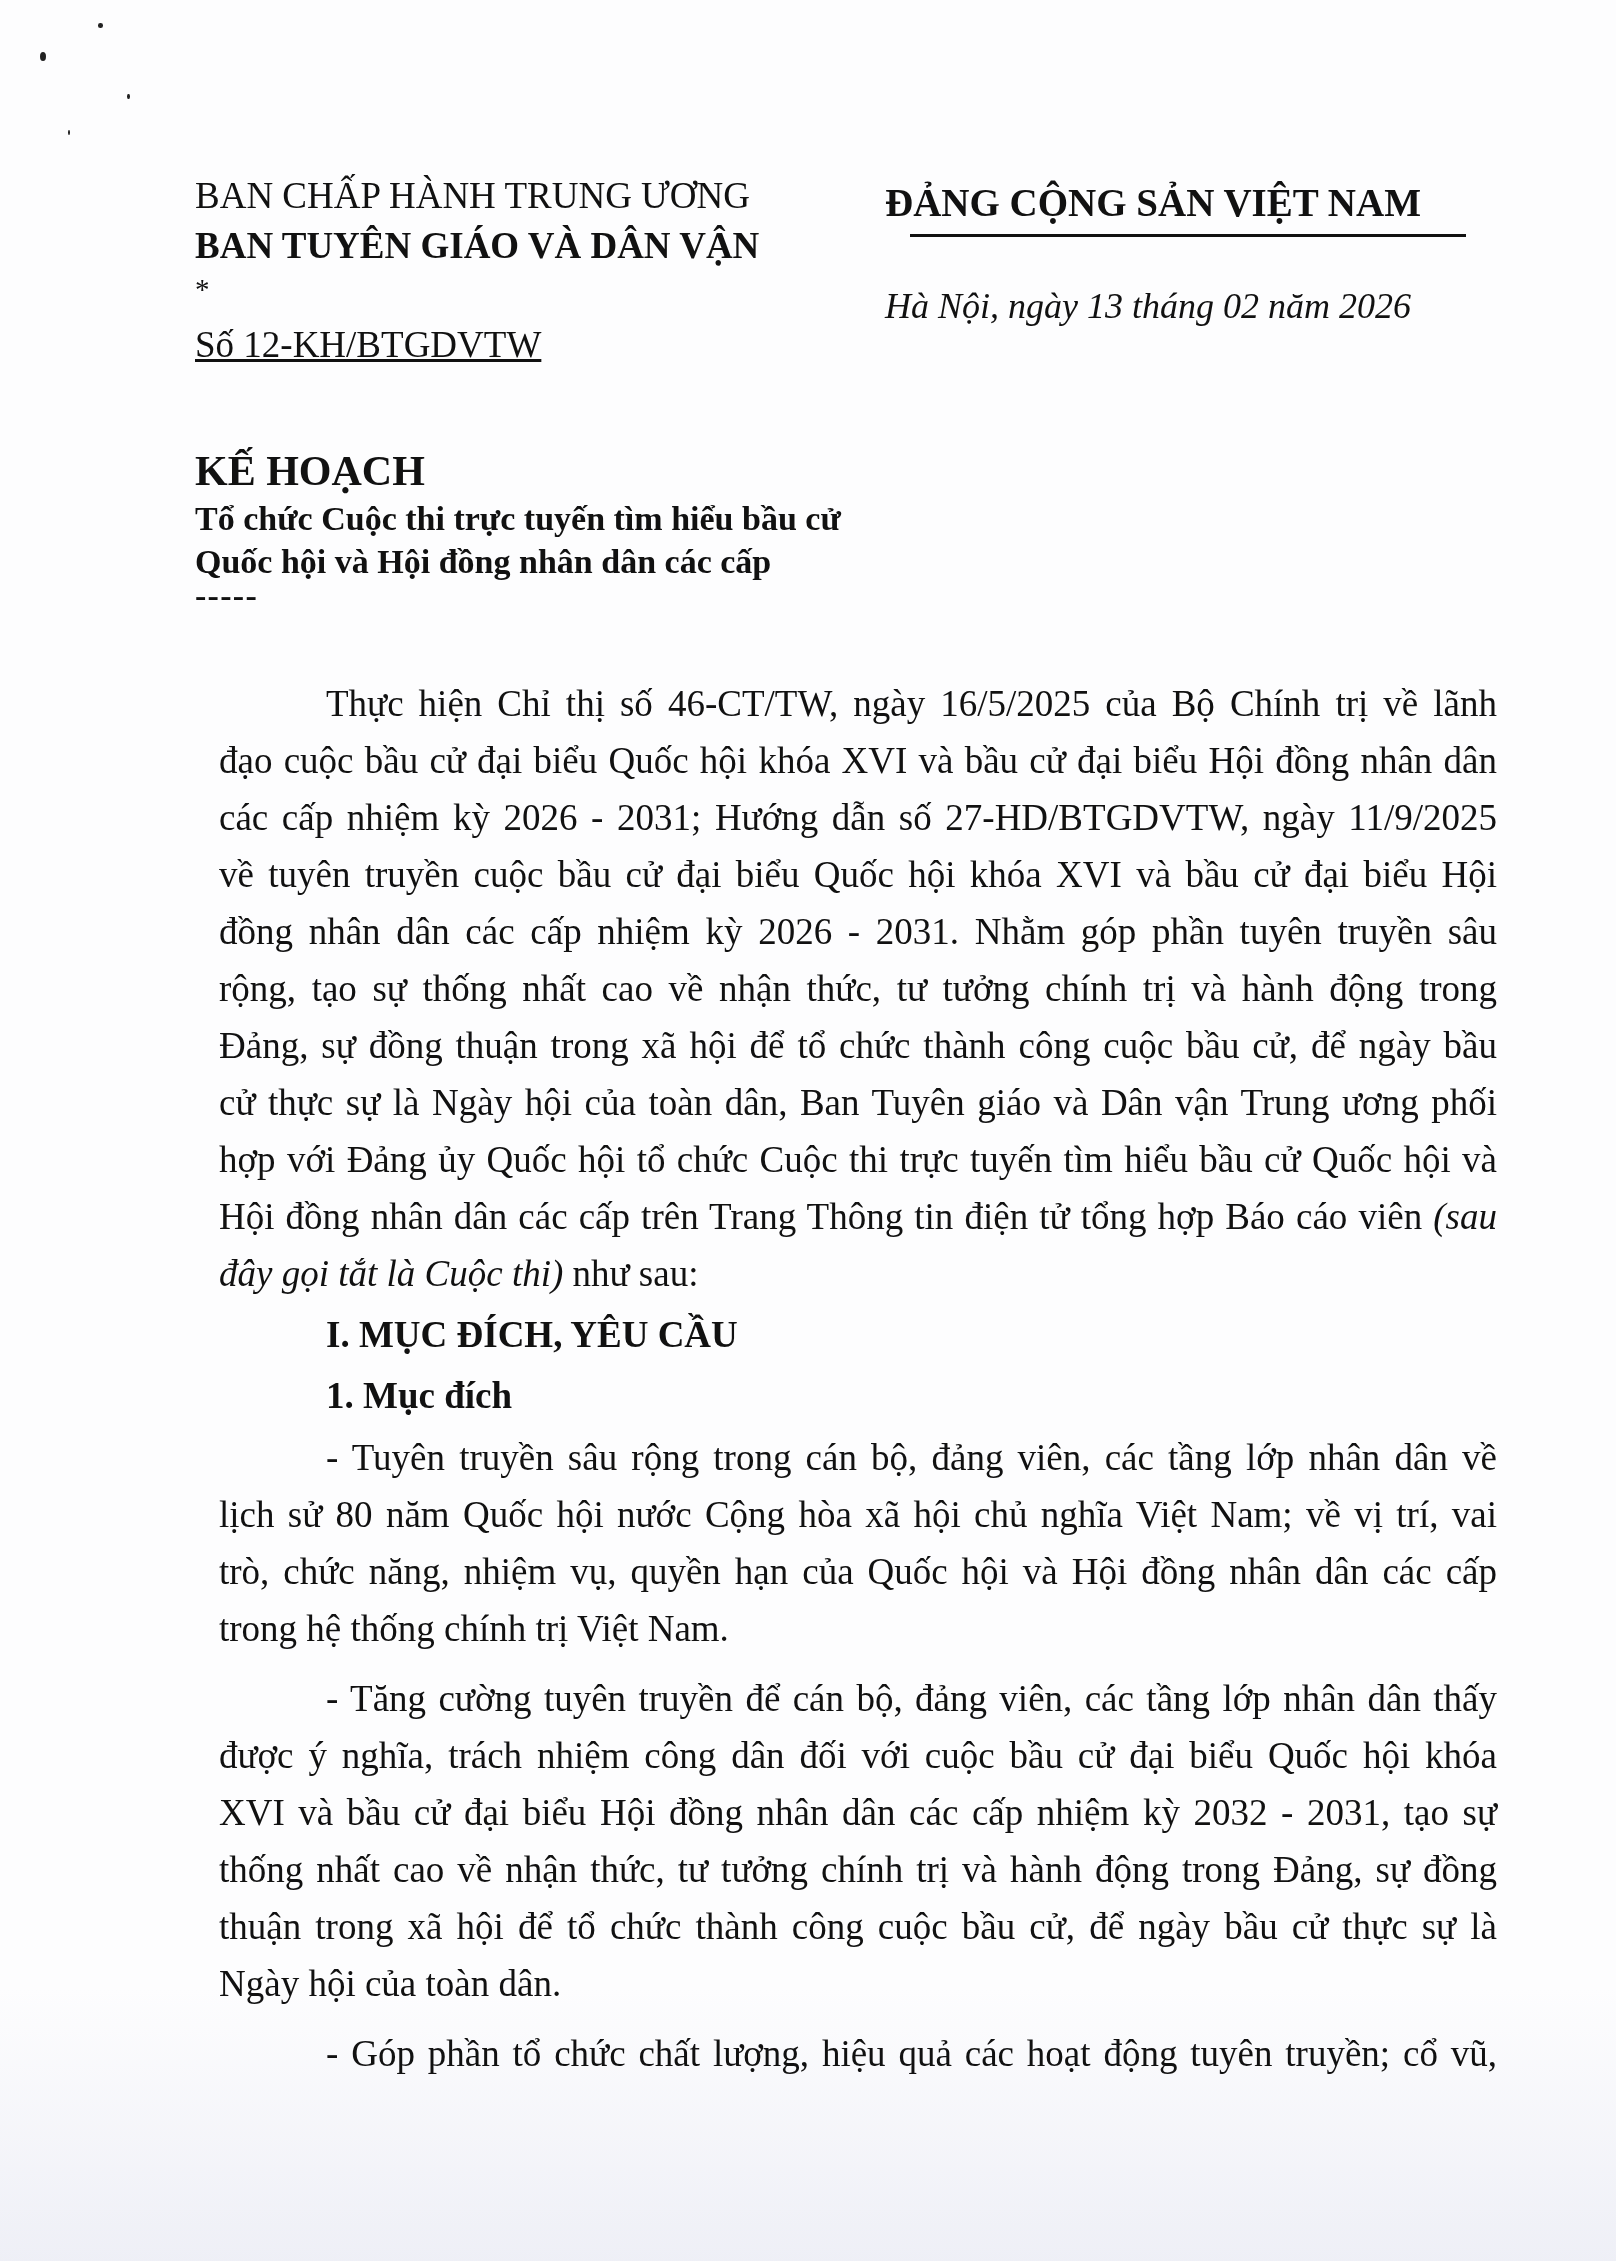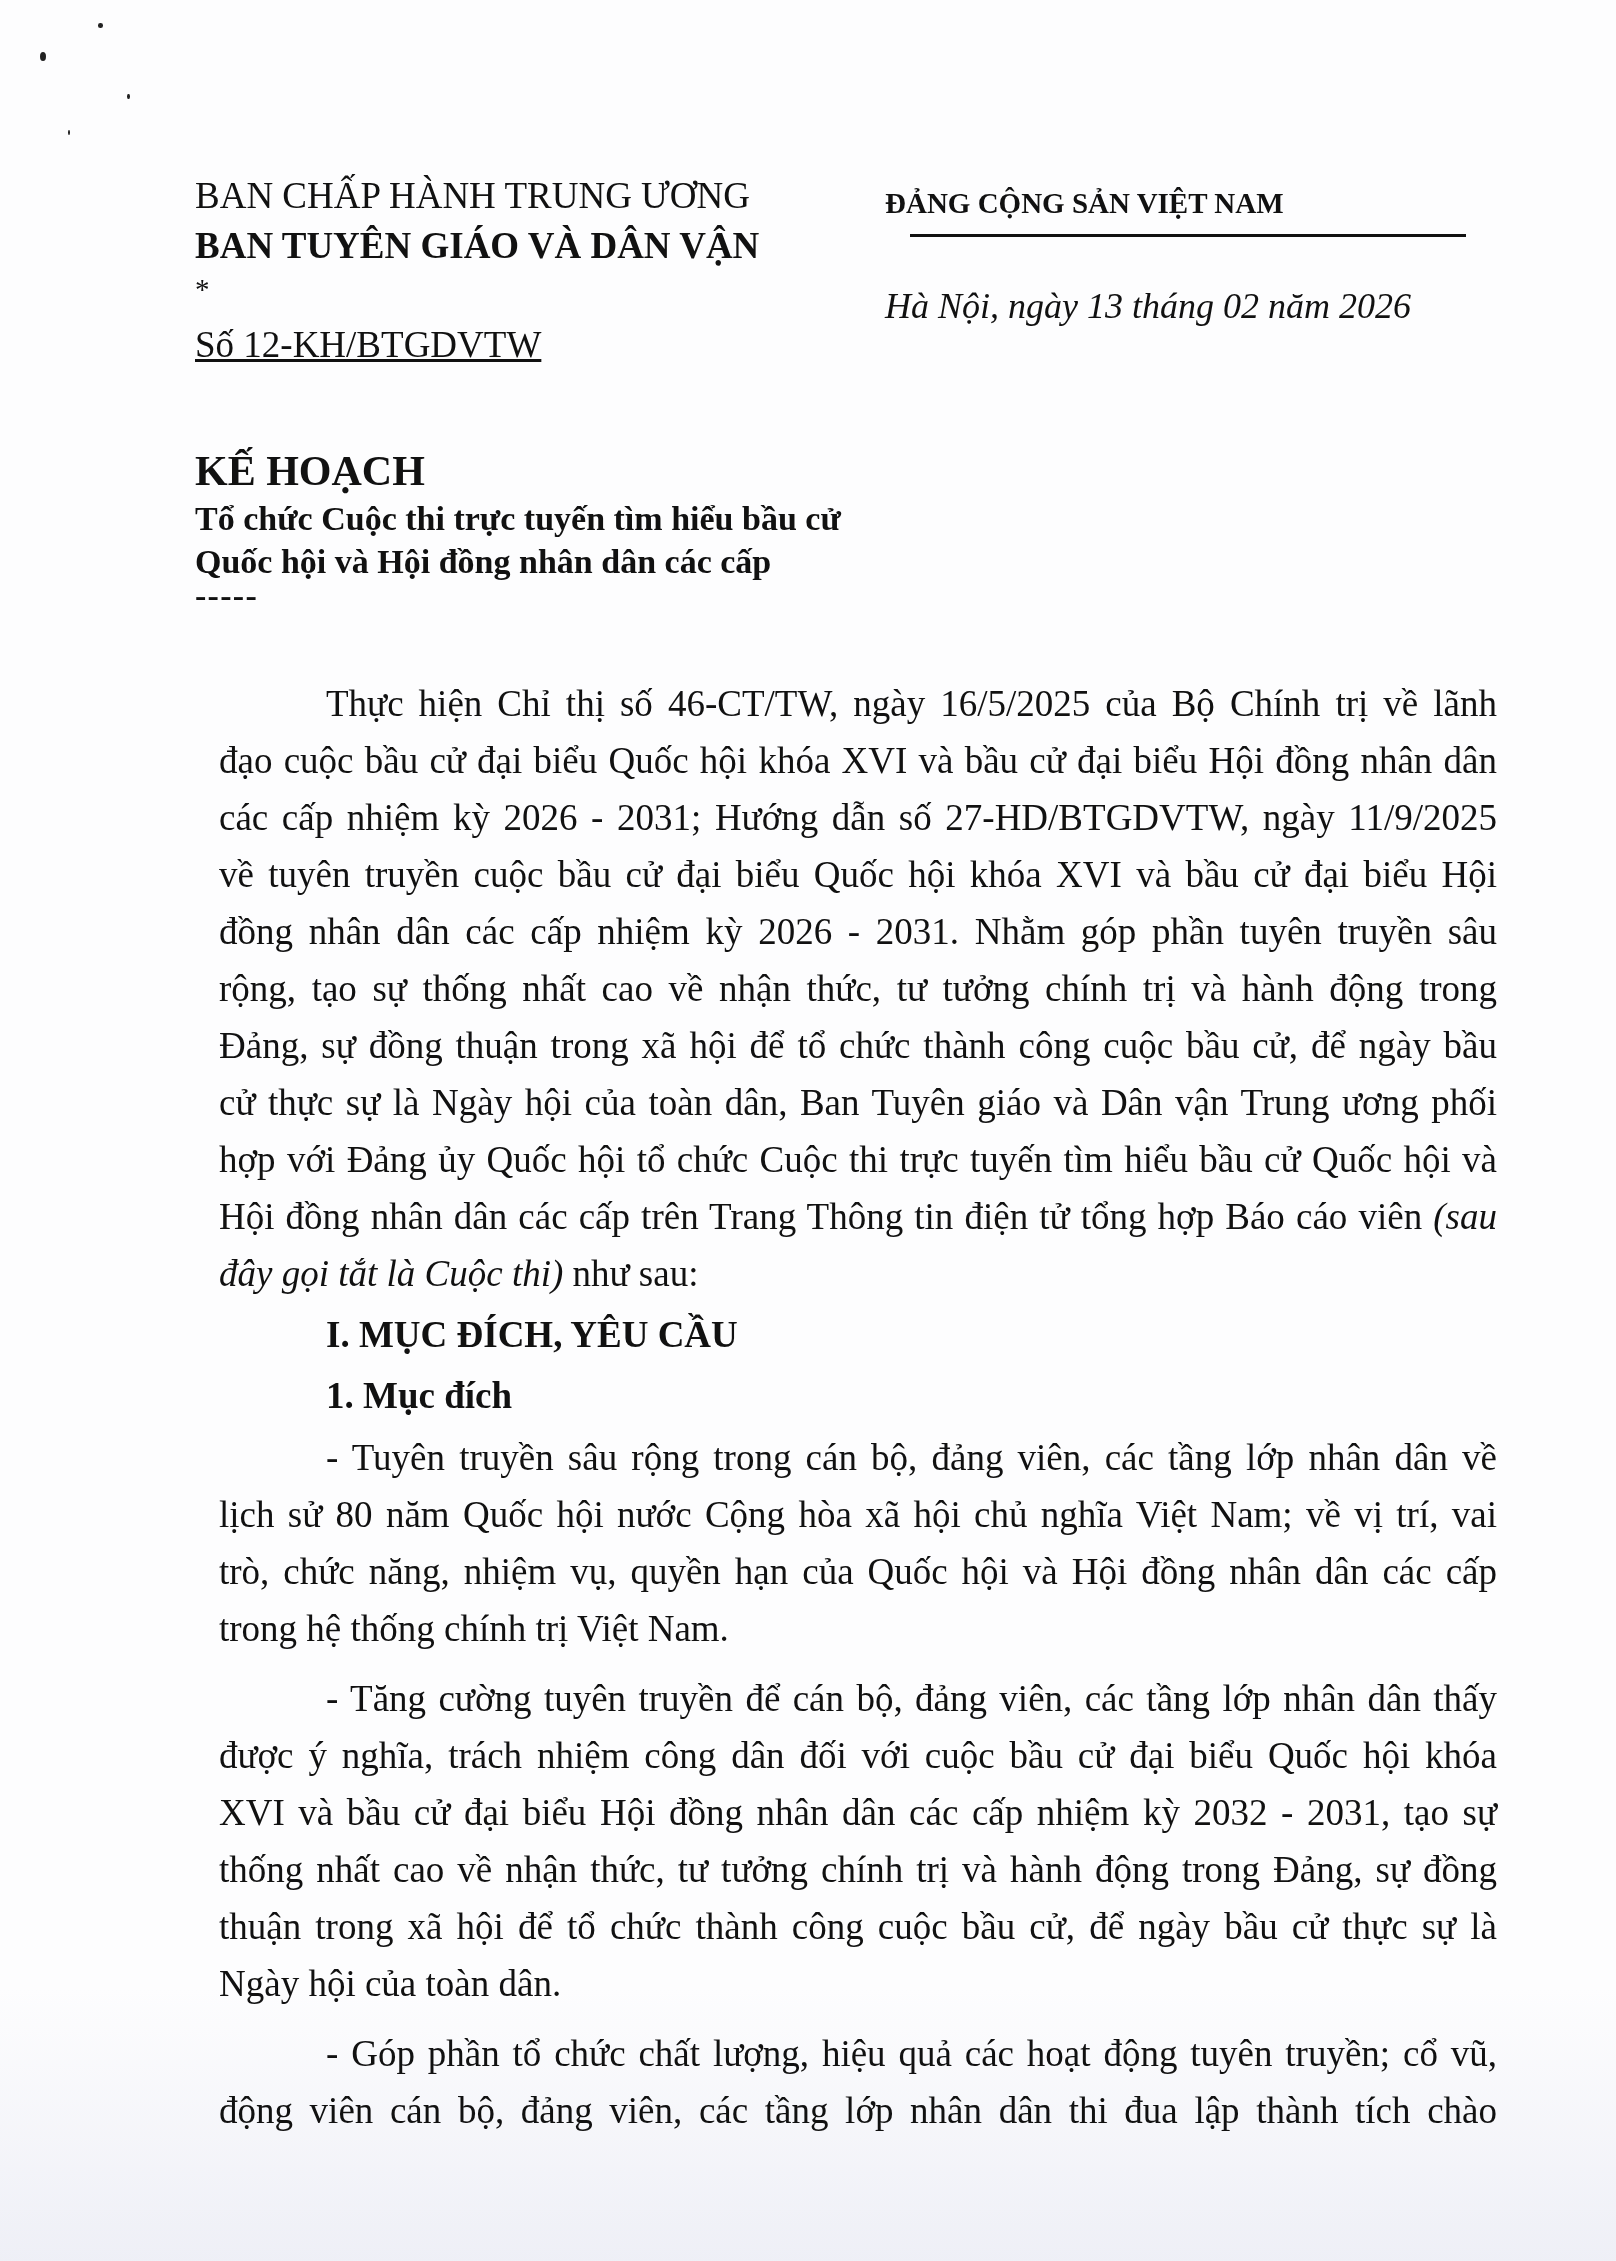--- a/index.html
+++ b/index.html
@@ -17,21 +17,21 @@
   .abs { position: absolute; }
   .center { }
 
   .hdr-left { left: 195px; width: 625px; top: 170px; }
   .hdr-left .l1 { font-size: 37px; line-height: 52px; white-space: nowrap; }
   .hdr-left .l2 { font-size: 37px; line-height: 47px; font-weight: bold; white-space: nowrap; }
   .hdr-left .star { font-size: 29px; line-height: 31px; margin-top: 5.2px; }
   .hdr-left .num { font-size: 37px; line-height: 47px; margin-top: 16px; white-space: nowrap; text-decoration: underline; }
 
   .hdr-right { left: 885px; width: 605px; top: 177px; }
-  .hdr-right .party { font-size: 29px; font-weight: bold; line-height: 52px; white-space: nowrap; }
+  .hdr-right .party { font-size: 39px; font-weight: bold; line-height: 52px; white-space: nowrap; }
   .hdr-right .rule { width: 556px; height: 2.6px; background: #111; margin: 5.2px auto 0; }
   .hdr-right .date { font-size: 36px; font-style: italic; line-height: 46px; margin-top: 46px; white-space: nowrap; }
 
   .title-block { left: 195px; width: 1295px; top: 410px; }
   .title-block .doc-type { font-size: 42px; font-weight: bold; line-height: 51px; margin-top: 36px; }
   .title-block .sub { font-size: 34px; font-weight: bold; line-height: 43px; }
   .title-block .dashes { font-size: 34px; font-weight: bold; line-height: 26px; letter-spacing: 1.3px; }
 
   .body { left: 219px; width: 1278px; top: 675px; font-size: 37px; }
   .line {
@@ -105,16 +105,15 @@
     <div class="line indent">- Tăng cường tuyên truyền để cán bộ, đảng viên, các tầng lớp nhân dân thấy</div>
     <div class="line">được ý nghĩa, trách nhiệm công dân đối với cuộc bầu cử đại biểu Quốc hội khóa</div>
     <div class="line">XVI và bầu cử đại biểu Hội đồng nhân dân các cấp nhiệm kỳ 2032 - 2031, tạo sự</div>
     <div class="line">thống nhất cao về nhận thức, tư tưởng chính trị và hành động trong Đảng, sự đồng</div>
     <div class="line">thuận trong xã hội để tổ chức thành công cuộc bầu cử, để ngày bầu cử thực sự là</div>
     <div class="line last">Ngày hội của toàn dân.</div>
   </div>
   <div class="gap"></div>
   <div>
     <div class="line indent">- Góp phần tổ chức chất lượng, hiệu quả các hoạt động tuyên truyền; cổ vũ,</div>
-    <div class="line">động viên cán bộ, đảng viên, các tầng lớp nhân dân thi đua lập thành tích chào</div>
   </div>
 </div>
 
 
 </body></html>

